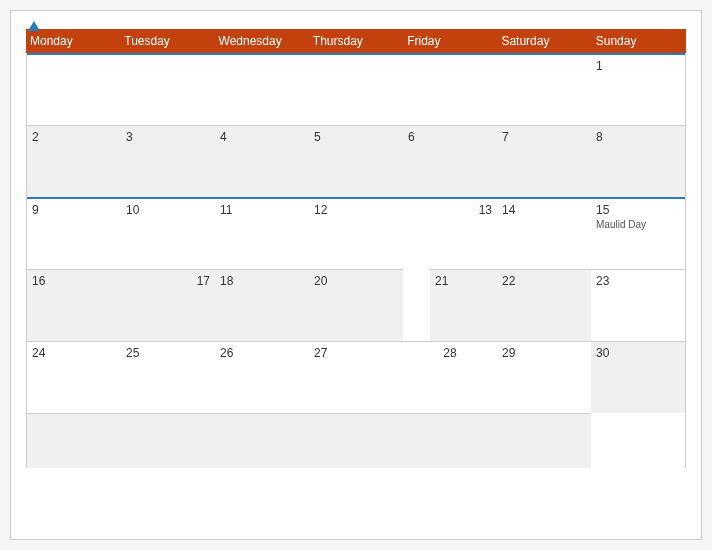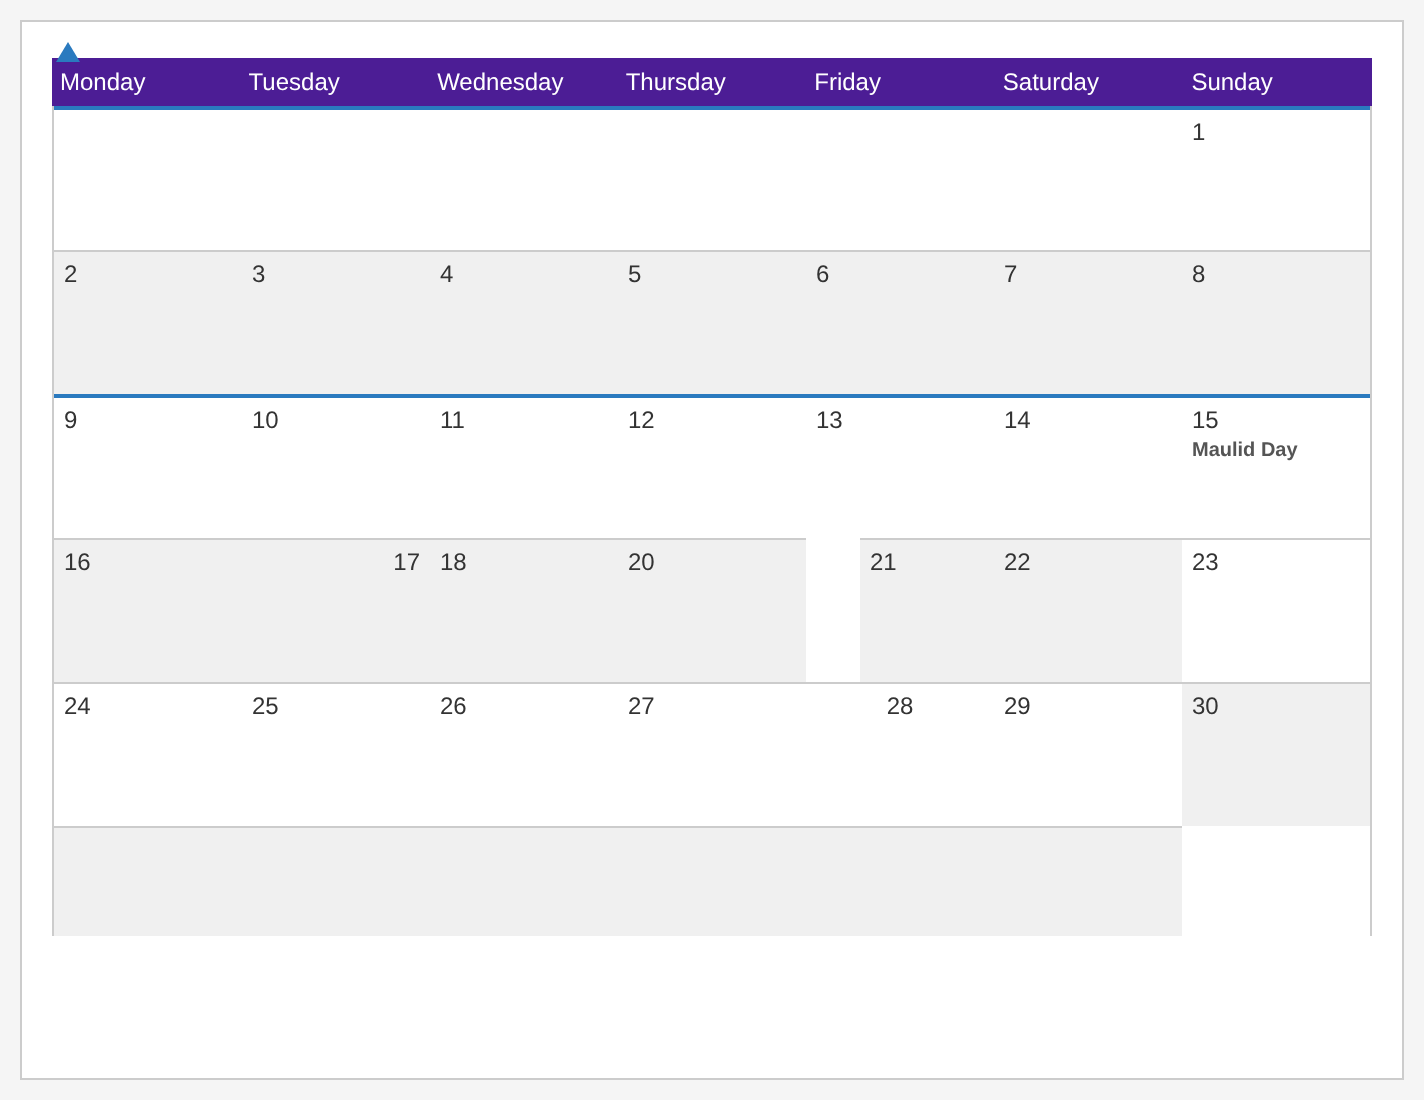--- a/index.html
+++ b/index.html
@@ -67,21 +67,21 @@
     .country-name {
       position: absolute;
       right: 0;
       top: 8px;
       font-size: 13px;
       color: #333;
     }
     .days-header {
       display: grid;
       grid-template-columns: repeat(7, 1fr);
-      background: #4c1d95;
+      background: #c2410c;
       color: #fff;
       font-size: 12px;
     }
     .days-header .day-name {
       padding: 5px 4px;
       text-align: left;
     }
     .calendar-grid {
       display: grid;
       grid-template-columns: repeat(7, 1fr);
@@ -101,21 +101,20 @@
     }
     .day-number {
       font-size: 12px;
       color: #333;
       display: block;
     }
     .event-text {
       font-size: 10px;
       color: #555;
       margin-top: 2px;
-      font-weight: bold;
     }
     .last-row-cell {
       min-height: 55px;
     }
   </style>
 </head>
 <body>
 
 <div class="calendar-container">
   <div class="header-row">
@@ -176,21 +175,21 @@
       </div>
       <div class="cell" style="border-top: 2px solid rgb(42, 122, 191);">
         <span class="day-number">10</span>
       </div>
       <div class="cell" style="border-top: 2px solid rgb(42, 122, 191);">
         <span class="day-number">11</span>
       </div>
       <div class="cell" style="border-top: 2px solid rgb(42, 122, 191);">
         <span class="day-number">12</span>
       </div>
-      <div class="cell" style="border-top: 2px solid rgb(42, 122, 191);">
+      <div class="cell" style="border-top: 2px solid rgb(42, 122, 191); text-align: right;">
         <span class="day-number">13</span>
       </div>
       <div class="cell" style="border-top: 2px solid rgb(42, 122, 191);">
         <span class="day-number">14</span>
       </div>
       <div class="cell" style="border-top: 2px solid rgb(42, 122, 191);"><span class="day-number">15</span><span class="event-text">Maulid Day</span></div>
       <div class="cell alt-row" style="border-top: 1px solid rgb(204, 204, 204);">
         <span class="day-number">16</span>
       </div>
       <div class="cell alt-row" style="border-top: 1px solid rgb(204, 204, 204); text-align: right;">

